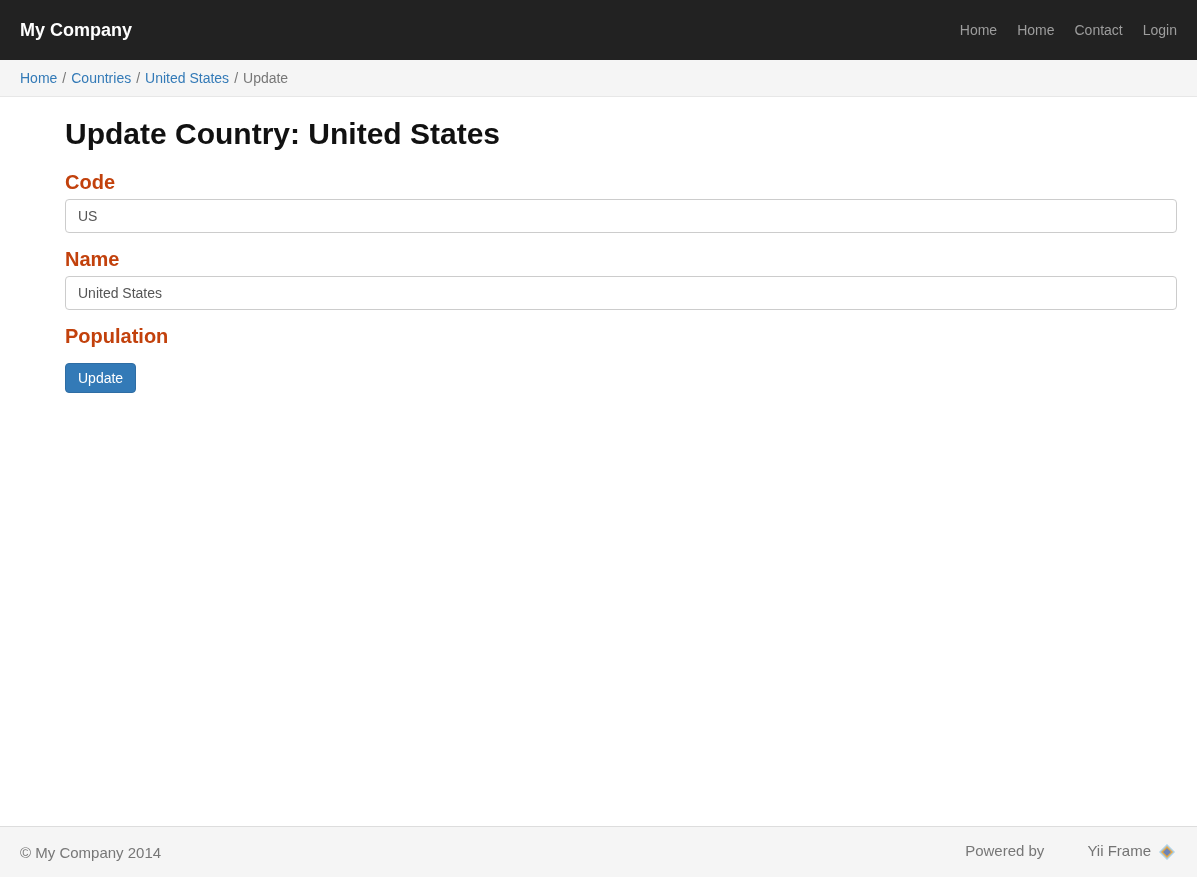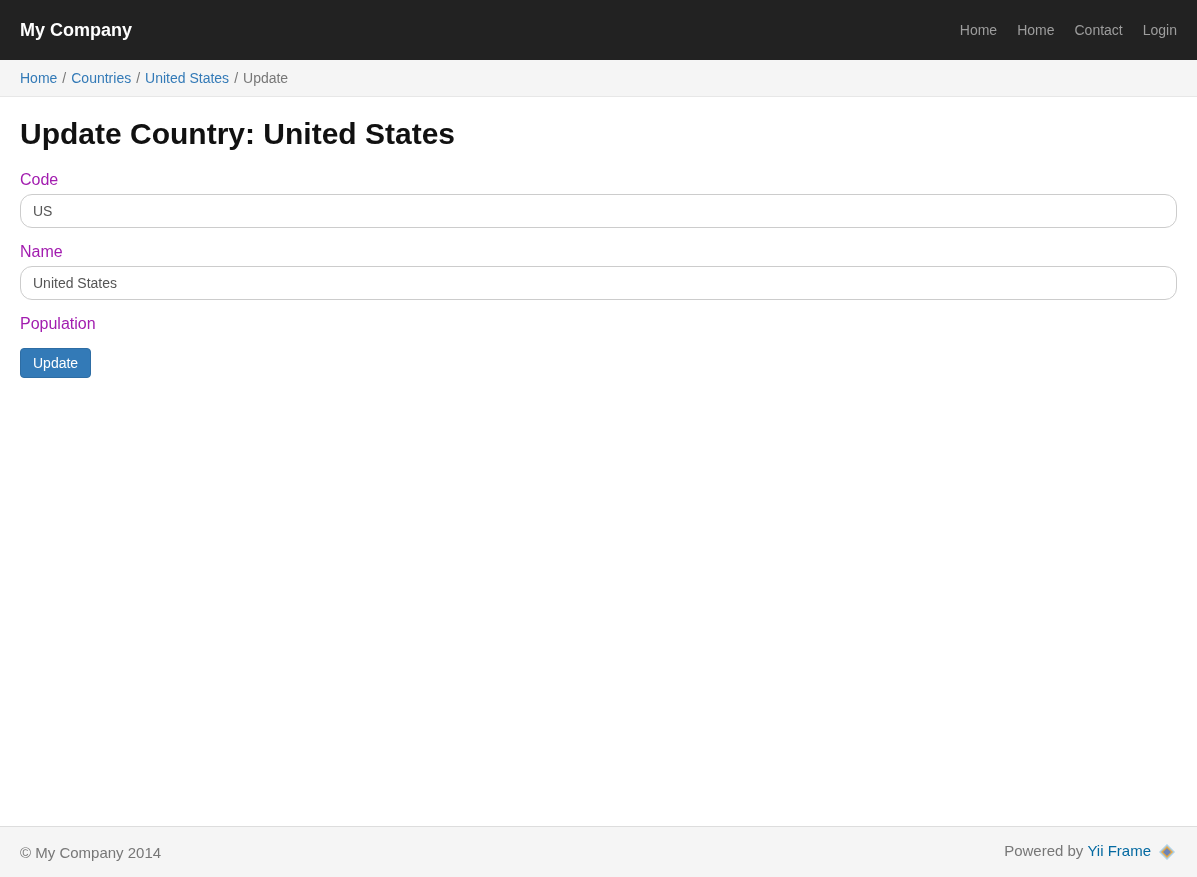--- a/index.html
+++ b/index.html
@@ -79,47 +79,48 @@
     }
 
     .breadcrumb-separator {
       color: #777;
     }
 
     
     .main-content {
       padding: 20px 20px;
       flex: 1;
+      margin-left: 45px;
     }
 
     .page-title {
       font-size: 30px;
       font-weight: bold;
       margin-bottom: 20px;
       color: #111;
     }
 
     .form-group {
       margin-bottom: 15px;
     }
 
     .form-label {
       display: block;
-      font-weight: normal;
+      font-weight: bold;
       margin-bottom: 5px;
-      font-size: 16px;
-      color: #a21caf;
+      font-size: 20px;
+      color: #c2410c;
     }
 
     .form-control {
       width: 100%;
       padding: 6px 12px;
       font-size: 14px;
       border: 1px solid #ccc;
-      border-radius: 12px;
+      border-radius: 4px;
       color: #555;
       height: 34px;
       outline: none;
     }
 
     .btn-primary {
       background-color: #337ab7;
       border: 1px solid #2e6da4;
       color: #fff;
       padding: 6px 12px;
@@ -140,22 +141,23 @@
       color: #777;
     }
 
     .footer-right {
       display: flex;
       align-items: flex-start;
       gap: 4px;
     }
 
     .yii-link {
-      color: #0369a1;
-      text-decoration: none;
+      color: #737373;
+      text-decoration: none;
+      margin-left: 39px;
     }
 
     .yii-logo {
       display: inline-flex;
       align-items: center;
       margin-left: 2px;
     }
 
     
   </style>

